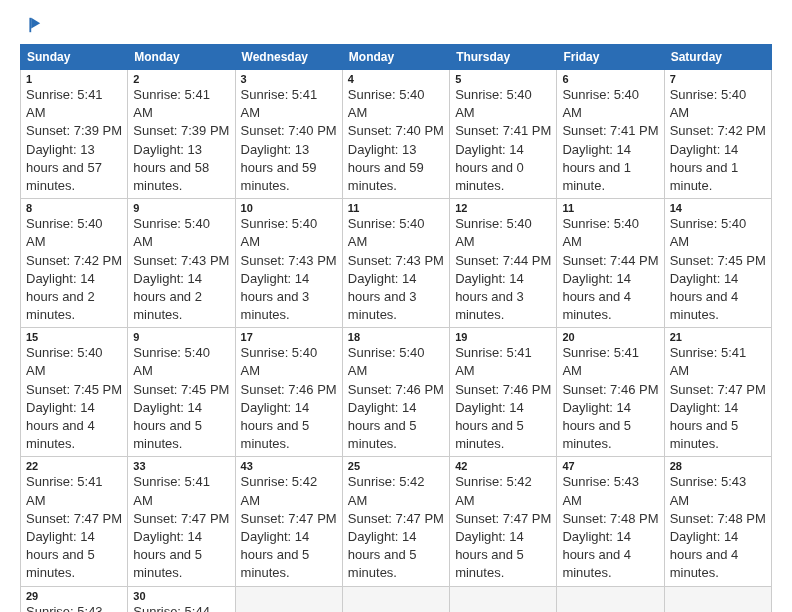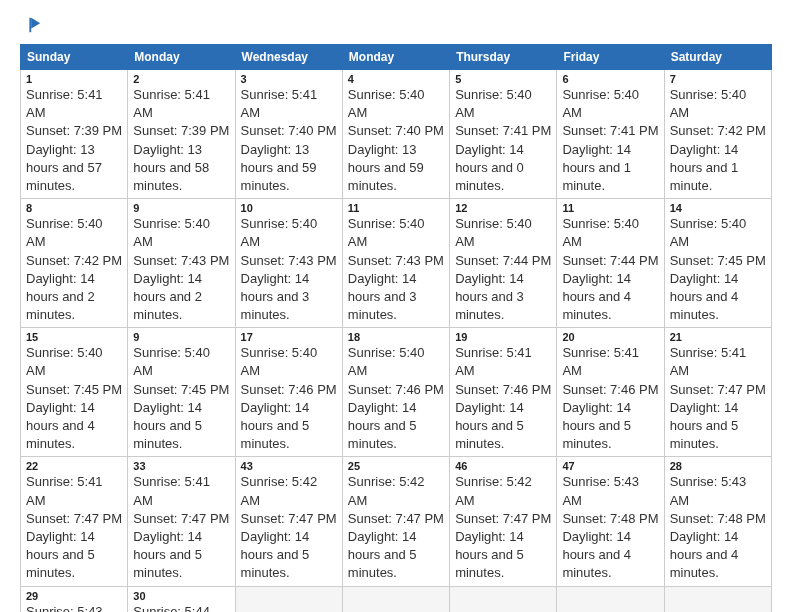--- a/index.html
+++ b/index.html
@@ -158,21 +158,21 @@
           <td><span class="day-number">18</span><span class="day-info">Sunrise: 5:40 AM<br>Sunset: 7:46 PM<br>Daylight: 14 hours and 5 minutes.</span></td>
           <td><span class="day-number">19</span><span class="day-info">Sunrise: 5:41 AM<br>Sunset: 7:46 PM<br>Daylight: 14 hours and 5 minutes.</span></td>
           <td><span class="day-number">20</span><span class="day-info">Sunrise: 5:41 AM<br>Sunset: 7:46 PM<br>Daylight: 14 hours and 5 minutes.</span></td>
           <td><span class="day-number">21</span><span class="day-info">Sunrise: 5:41 AM<br>Sunset: 7:47 PM<br>Daylight: 14 hours and 5 minutes.</span></td>
         </tr>
         <tr>
           <td><span class="day-number">22</span><span class="day-info">Sunrise: 5:41 AM<br>Sunset: 7:47 PM<br>Daylight: 14 hours and 5 minutes.</span></td>
           <td><span class="day-number">33</span><span class="day-info">Sunrise: 5:41 AM<br>Sunset: 7:47 PM<br>Daylight: 14 hours and 5 minutes.</span></td>
           <td><span class="day-number">43</span><span class="day-info">Sunrise: 5:42 AM<br>Sunset: 7:47 PM<br>Daylight: 14 hours and 5 minutes.</span></td>
           <td><span class="day-number">25</span><span class="day-info">Sunrise: 5:42 AM<br>Sunset: 7:47 PM<br>Daylight: 14 hours and 5 minutes.</span></td>
-          <td><span class="day-number">46</span><span class="day-info">Sunrise: 5:42 AM<br>Sunset: 7:47 PM<br>Daylight: 14 hours and 5 minutes.</span></td>
+          <td><span class="day-number">42</span><span class="day-info">Sunrise: 5:42 AM<br>Sunset: 7:47 PM<br>Daylight: 14 hours and 5 minutes.</span></td>
           <td><span class="day-number">47</span><span class="day-info">Sunrise: 5:43 AM<br>Sunset: 7:48 PM<br>Daylight: 14 hours and 4 minutes.</span></td>
           <td><span class="day-number">28</span><span class="day-info">Sunrise: 5:43 AM<br>Sunset: 7:48 PM<br>Daylight: 14 hours and 4 minutes.</span></td>
         </tr>
         <tr>
           <td><span class="day-number">29</span><span class="day-info">Sunrise: 5:43 AM<br>Sunset: 7:48 PM<br>Daylight: 14 hours and 4 minutes.</span></td>
           <td><span class="day-number">30</span><span class="day-info">Sunrise: 5:44 AM<br>Sunset: 7:48 PM<br>Daylight: 14 hours and 4 minutes.</span></td>
           <td class="empty"></td>
           <td class="empty"></td>
           <td class="empty"></td>
           <td class="empty"></td>

